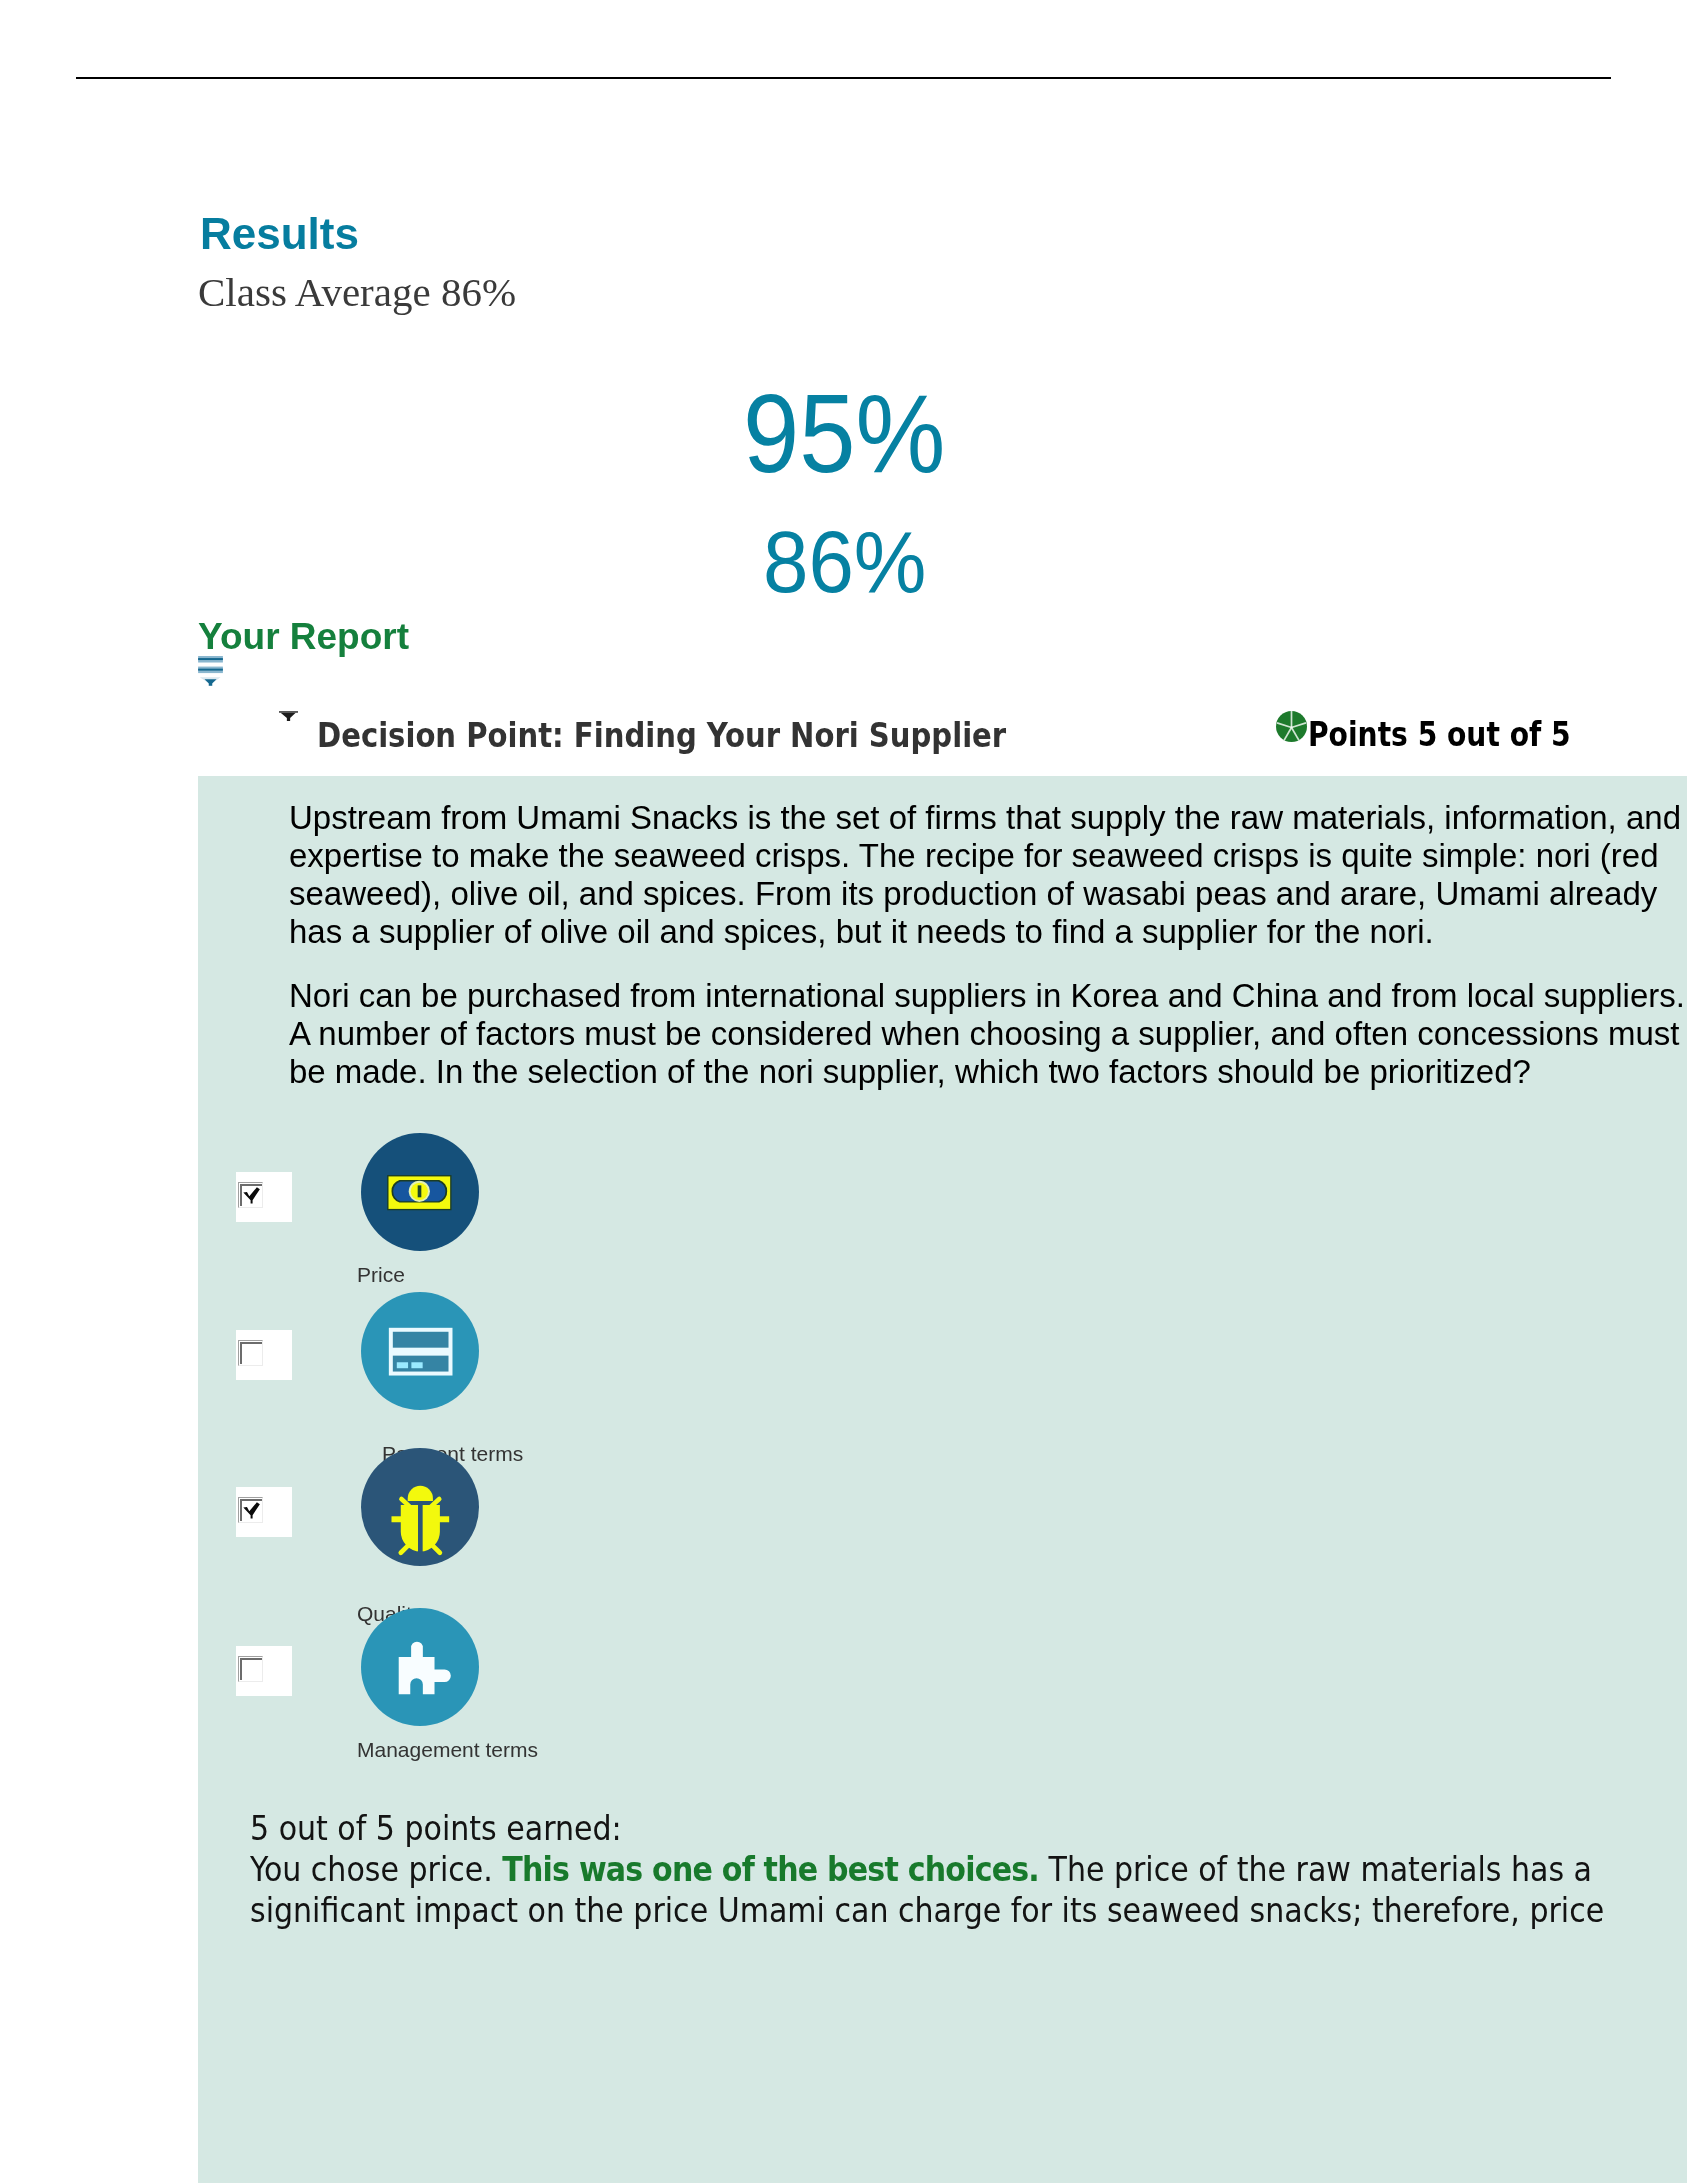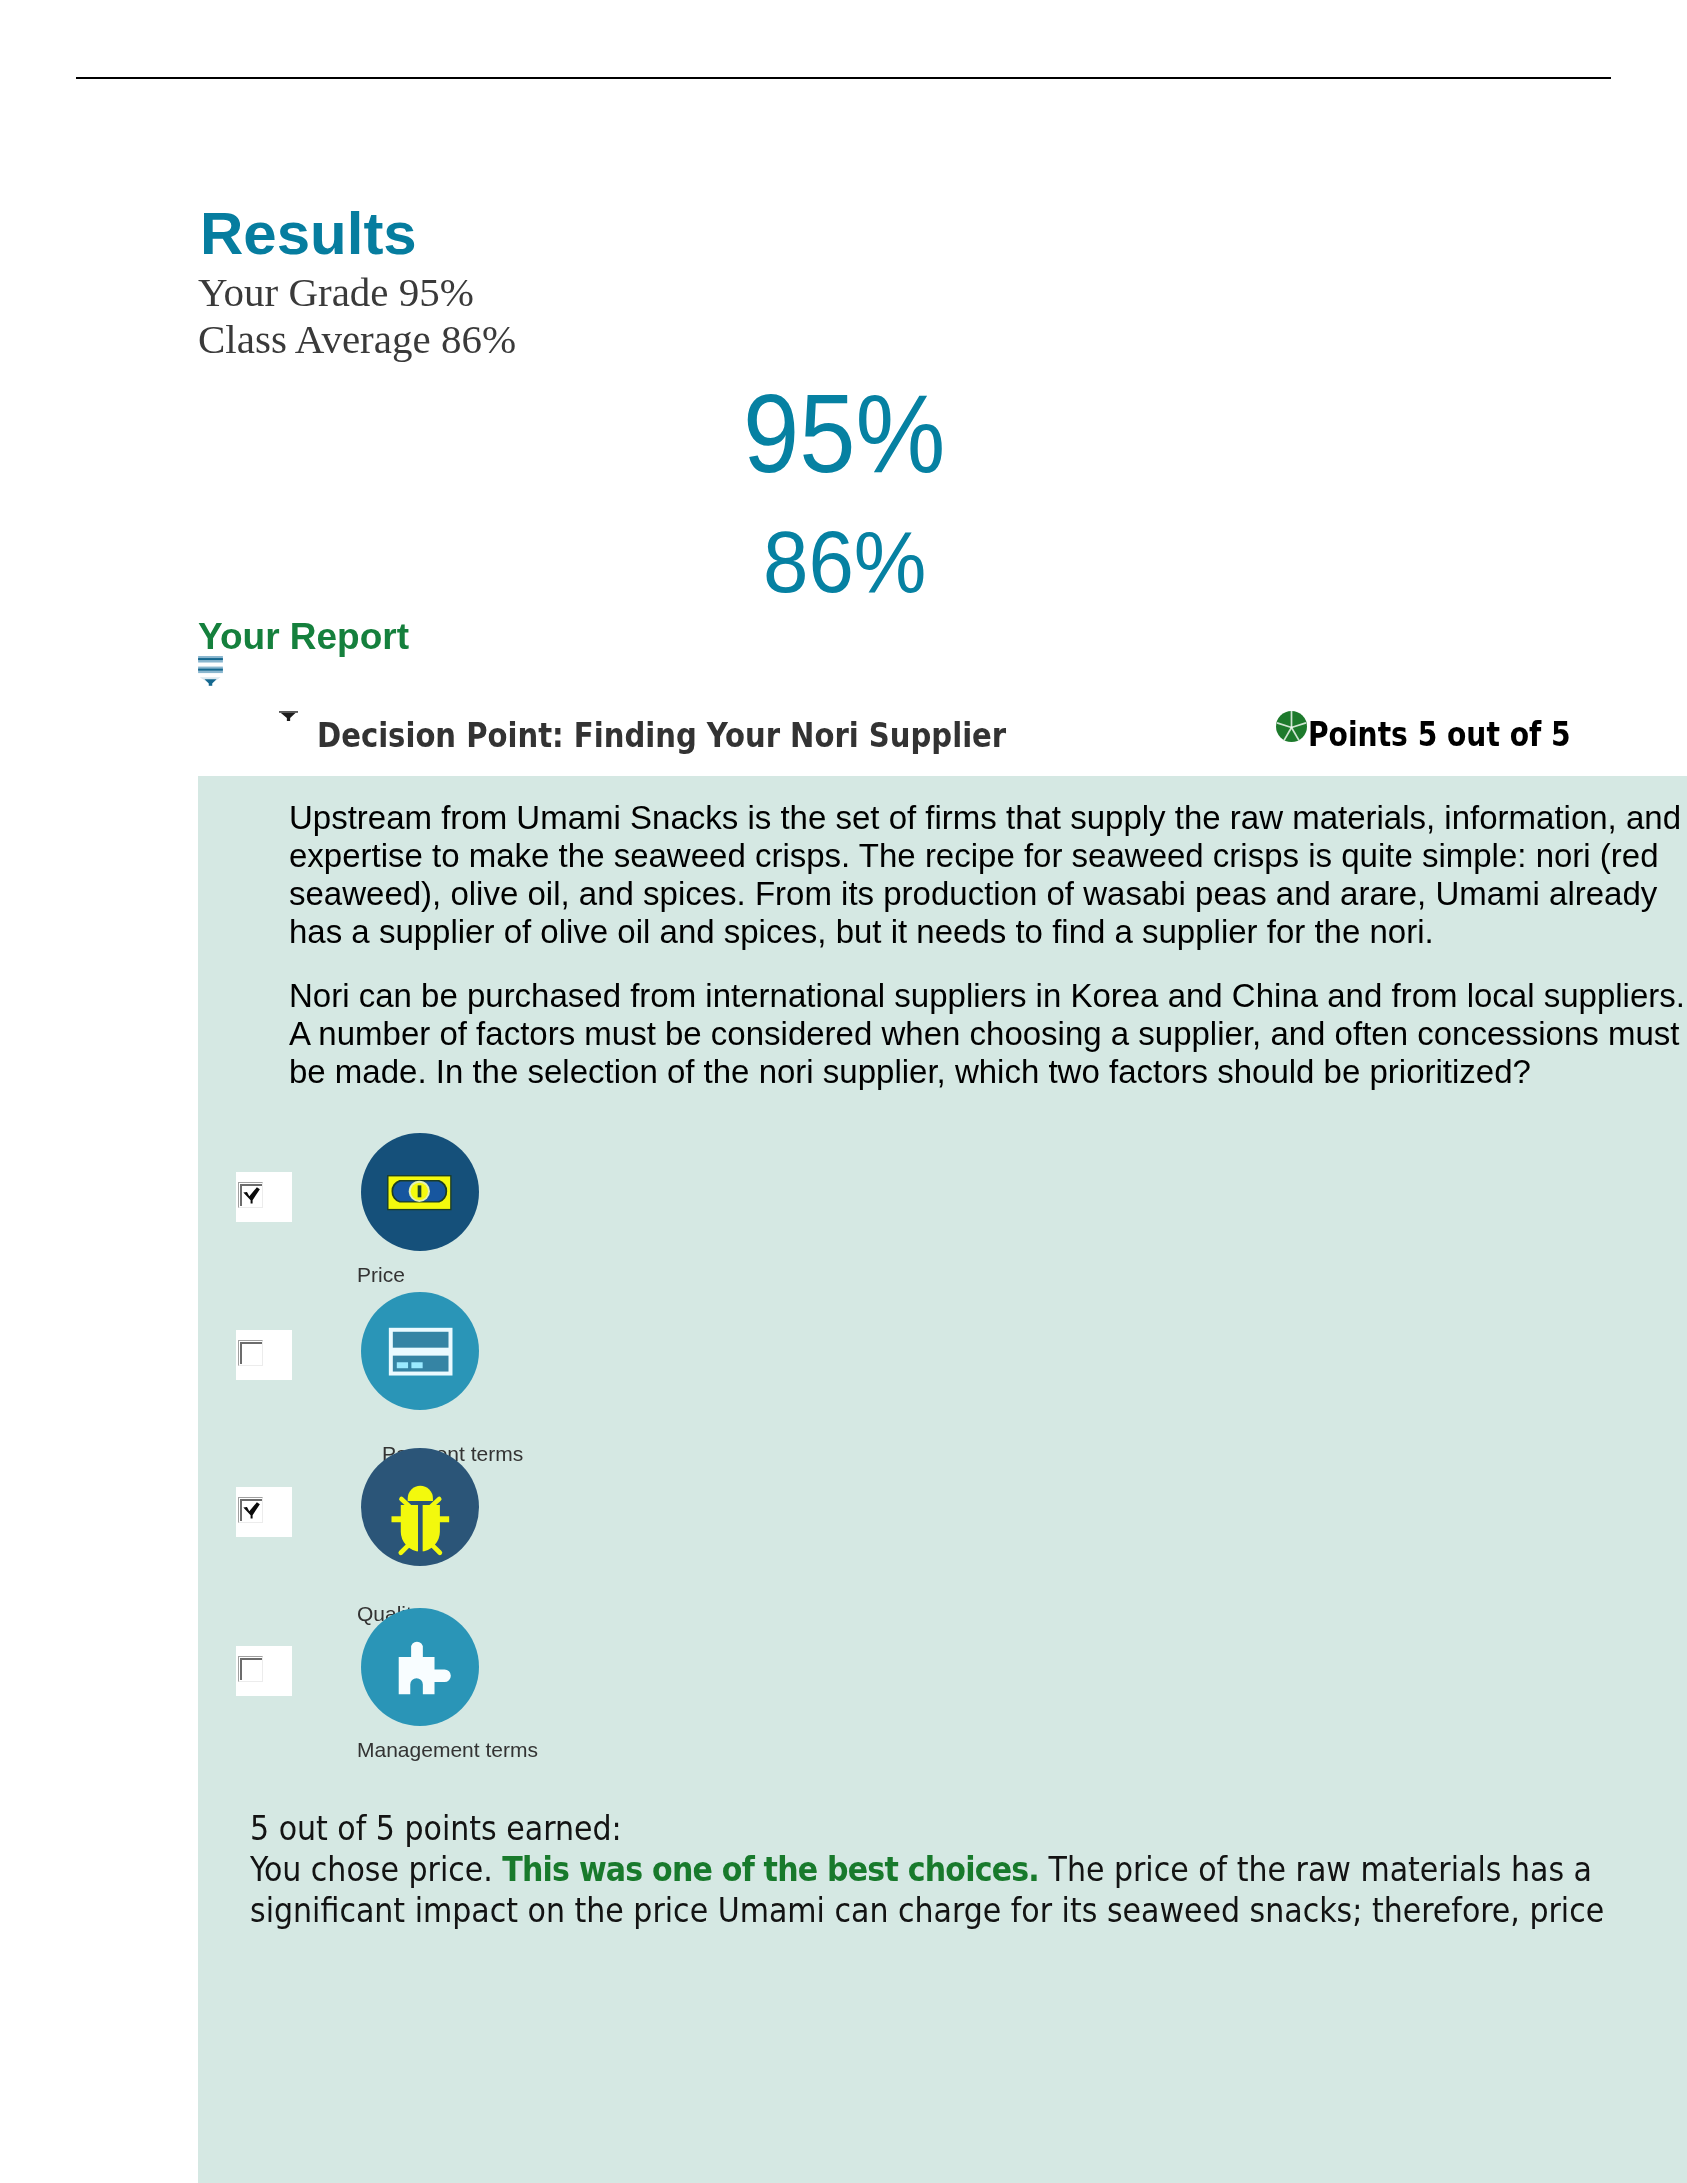--- a/index.html
+++ b/index.html
@@ -4,21 +4,21 @@
 <style>
   html,body{margin:0;padding:0;}
   body{width:1687px;height:2183px;background:#ffffff;overflow:hidden;
        font-family:"Liberation Sans",sans-serif;}
   .page{position:relative;width:1687px;height:2183px;overflow:hidden;}
 
   
   .hdr-rule{position:absolute;left:76px;top:77px;width:1535px;height:2.1px;background:#000;}
 
   
-  .results-h{position:absolute;left:200px;top:210px;font-size:60px;font-weight:bold;
+  .results-h{position:absolute;left:200px;top:210px;font-size:44px;font-weight:bold;
              color:#067d9f;line-height:48px;}
   .grade-lines{position:absolute;left:198px;top:269px;font-family:"Liberation Serif",serif;
                font-size:41px;color:#3a3a3a;line-height:47px;}
 
   
   .pct-a{position:absolute;left:743px;top:378px;color:#0681a2;font-size:112px;line-height:112px;
          transform:scaleX(0.9026);transform-origin:left top;font-weight:400;white-space:nowrap;}
   .pct-b{position:absolute;left:763px;top:518px;color:#0681a2;font-size:87px;line-height:87px;
          transform:scaleX(0.938);transform-origin:left top;font-weight:400;white-space:nowrap;}
 
@@ -63,21 +63,20 @@
 </style>
 </head>
 <body>
 
 <div class="page">
   <div class="hdr-rule"></div>
 
   <div class="results-h">Results</div>
 
   <div class="grade-lines">
-    <div>Your Grade 95%</div>
     <div>Class Average 86%</div>
   </div>
 
   <div class="pct-a">95%</div>
   <div class="pct-b">86%</div>
 
   <div class="report-h">Your Report</div>
   <div class="filter-ico">
     <svg width="25" height="30" viewBox="0 0 38 46">
       <rect x="0" y="0" width="38" height="10" fill="#8bb7cf"></rect>

